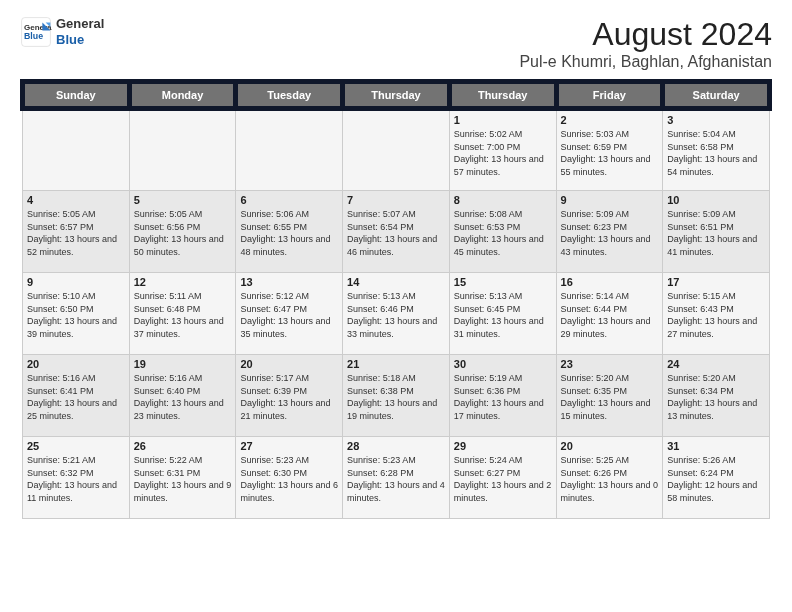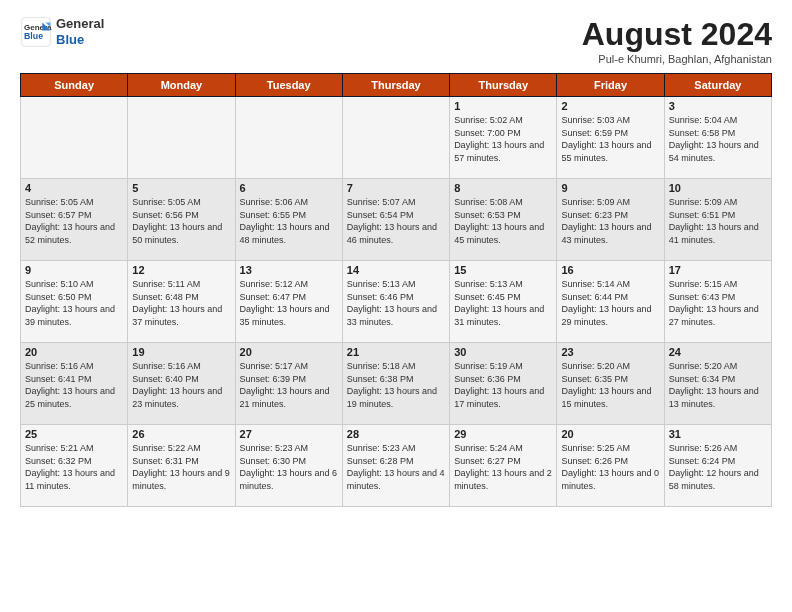--- a/index.html
+++ b/index.html
@@ -35,40 +35,40 @@
     .logo-text .blue { color: #1a5fa8; }
     .logo-icon {
       width: 32px;
       height: 32px;
     }
     .title-block {
       text-align: right;
     }
     .main-title {
       font-size: 32px;
-      font-weight: bold;
+      font-weight: normal;
       color: #222;
     }
     .subtitle {
-      font-size: 11px;
+      font-size: 16px;
       color: #444;
     }
     table {
       width: 100%;
       border-collapse: collapse;
       table-layout: fixed;
     }
     thead tr th {
-      background-color: #c2410c;
+      background-color: #737373;
       color: #fff;
       font-size: 11px;
       font-weight: bold;
       padding: 5px 4px;
       text-align: center;
-      border: 1px solid #0f172a;
+      border: 5px solid #0f172a;
     }
     tbody tr td {
       border: 1px solid #ccc;
       vertical-align: top;
       padding: 3px 4px;
       font-size: 9.5px;
       color: #222;
       height: 82px;
     }
     tbody tr:nth-child(odd) td {

